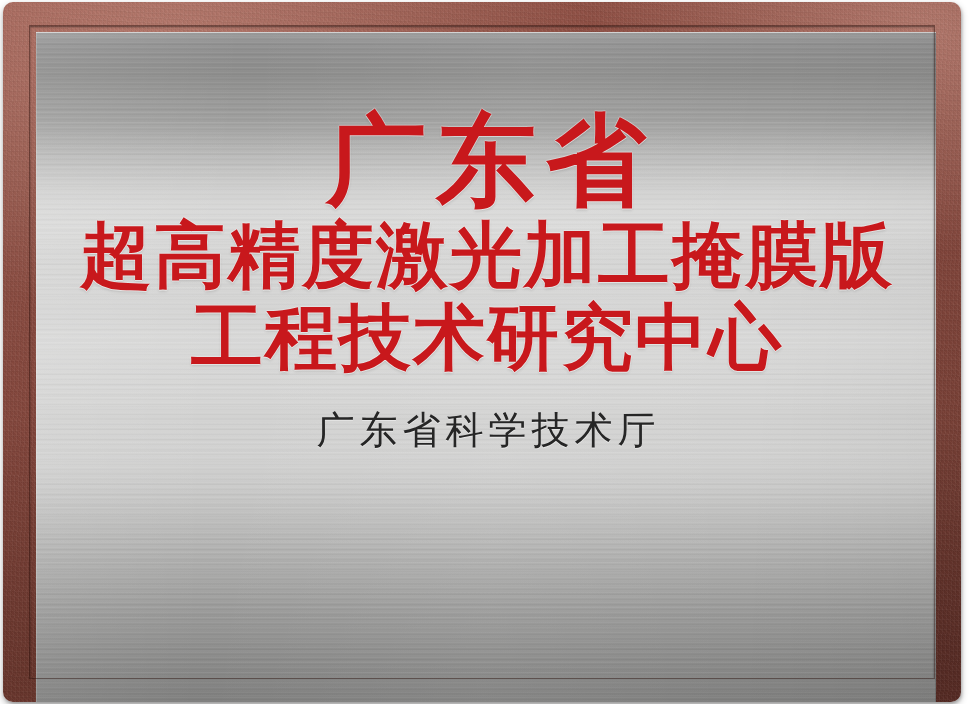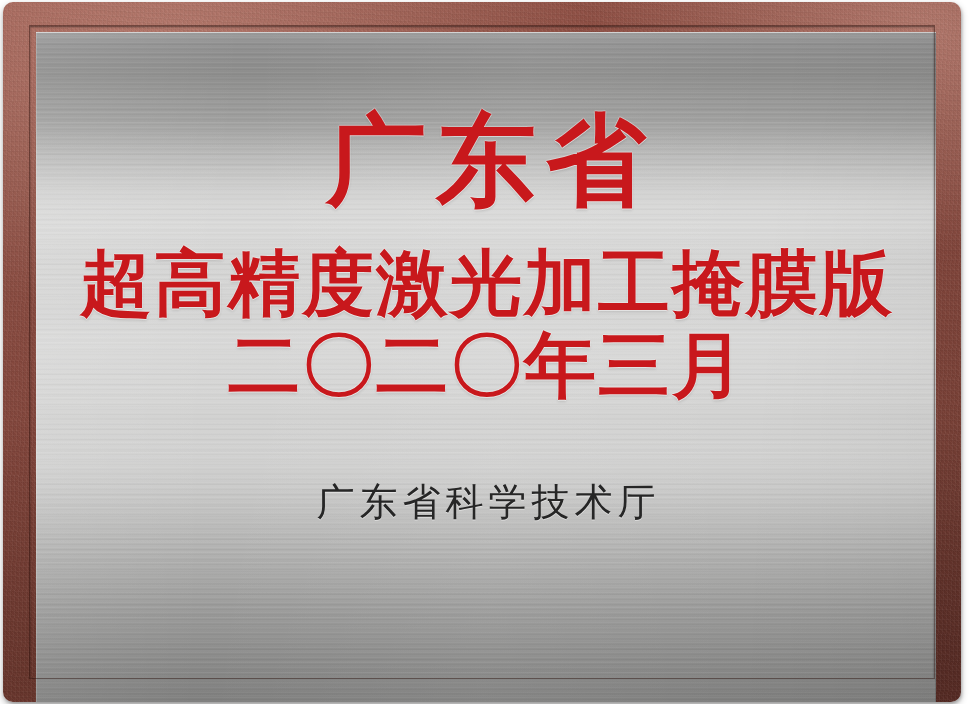--- a/index.html
+++ b/index.html
@@ -172,42 +172,42 @@
   }
 
   #title-line-1 {
     margin-top: 78px;
     font-size: 100px;
     line-height: 100px;
     letter-spacing: 10px;
     text-indent: 10px;
   }
   #title-line-2 {
-    margin-top: 36px;
+    margin-top: 8px;
     font-size: 72px;
     line-height: 74px;
     letter-spacing: 2px;
     text-indent: 2px;
   }
   #title-line-3 {
     margin-top: 8px;
     font-size: 72px;
     line-height: 74px;
     letter-spacing: 2px;
     text-indent: 2px;
   }
 
   .cn-dark {
     color: #262626;
     font-weight: 400;
     white-space: nowrap;
     text-shadow: 0 1px 0 rgba(255,255,255,0.45);
   }
   #issuer-line {
-    margin-top: 80px;
+    margin-top: 36px;
     font-size: 38px;
     line-height: 40px;
     letter-spacing: 5px;
     text-indent: 5px;
   }
   #date-line {
     margin-top: 17px;
     font-size: 38px;
     line-height: 40px;
     letter-spacing: 5px;
@@ -222,21 +222,21 @@
   <div id="plaque-frame">
     <div id="frame-grain"></div>
 
     <div id="metal-plate">
       <div id="metal-brush"></div>
       <div id="metal-sheen"></div>
 
       <div id="plate-content">
         <div class="cn-red" id="title-line-1">广东省</div>
         <div class="cn-red" id="title-line-2">超高精度激光加工掩膜版</div>
-        <div class="cn-red" id="title-line-3">二〇二〇年三月</div>
+        <div class="cn-red" id="title-line-3">工程技术研究中心</div>
         <div class="cn-dark" id="issuer-line">广东省科学技术厅</div>
       </div>
     </div>
 
     <div id="frame-inner-bevel"></div>
   </div>
 
 </div>
 
 </body></html>

